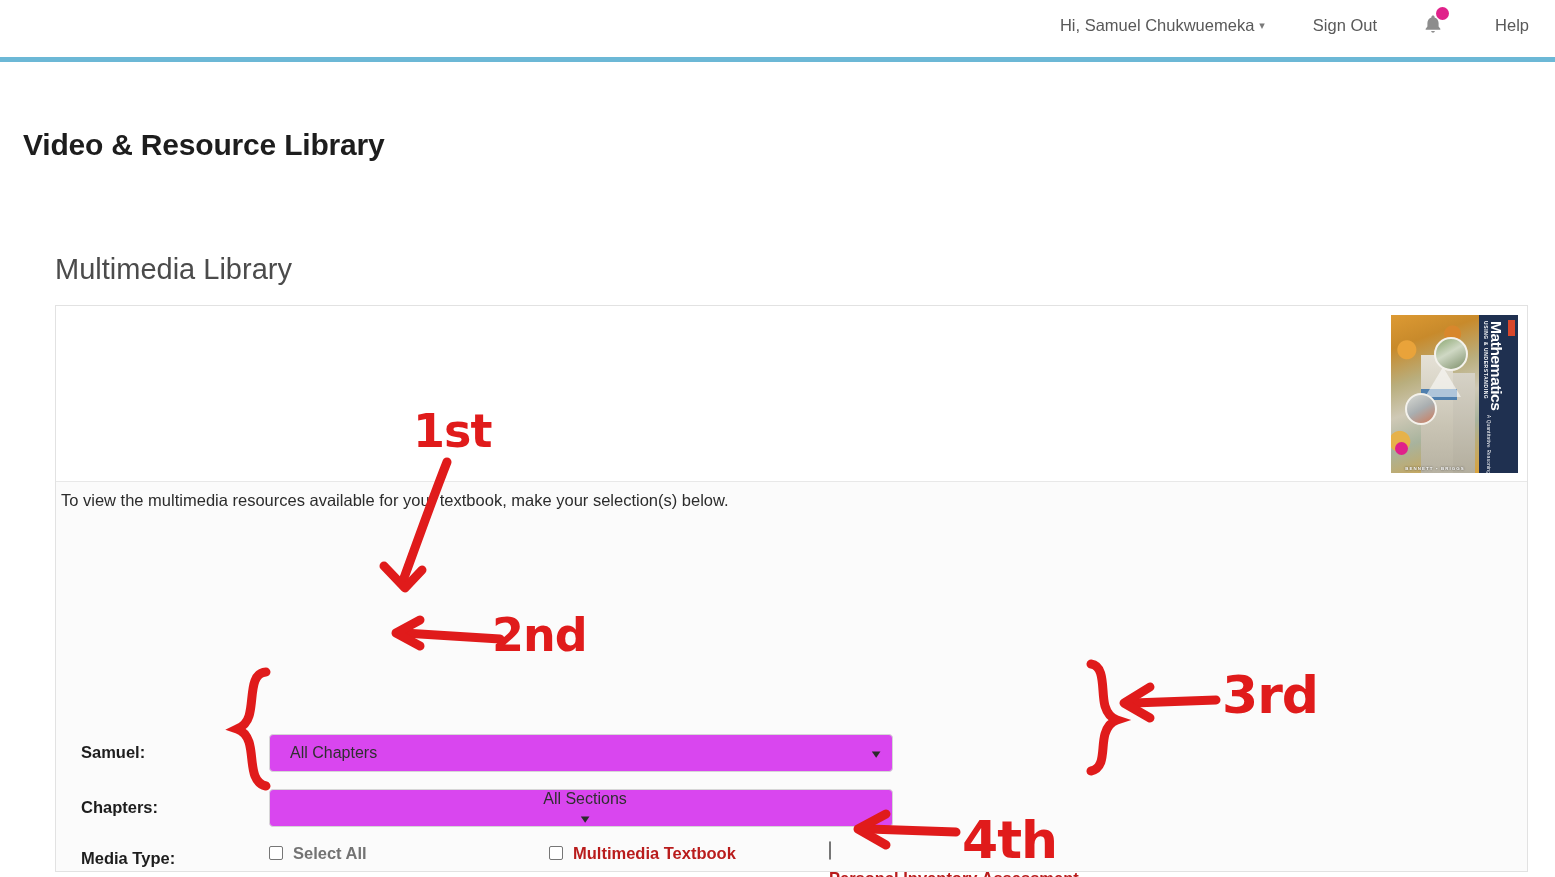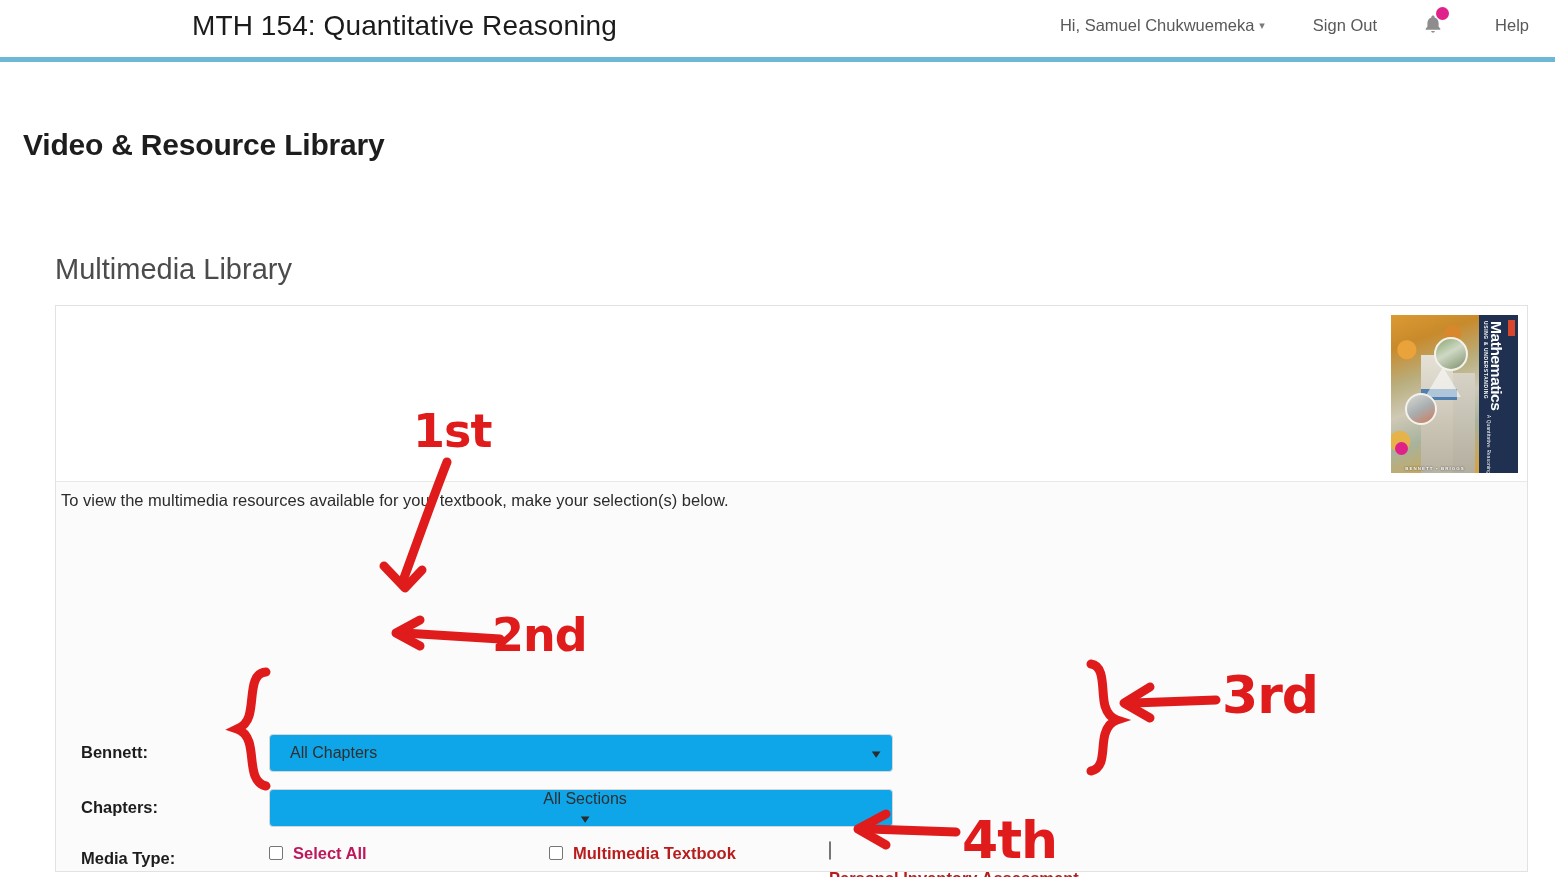--- a/index.html
+++ b/index.html
@@ -264,21 +264,21 @@
     font-size: 16.5px;
     font-weight: bold;
     color: #1d1d1d;
   }
   .dropdown {
     position: absolute;
     width: 624px;
     height: 38px;
     border: 1px solid #d6d6d6;
     border-radius: 4px;
-    background: #0ea5e9;
+    background: #d946ef;
     display: flex;
     align-items: center;
     padding: 0 12px 0 20px;
     justify-content: space-between;
     font-size: 16px;
     color: #2f2f2f;
   }
   .dropdown .chev {
     font-size: 13px;
     color: #2b2b2b;
@@ -314,21 +314,21 @@
     background: #ffffff;
     flex: 0 0 auto;
     margin-top: 4px;
   }
   .cb-text {
     font-size: 16.5px;
     color: #b91c1c;
     line-height: 1.35;
     font-weight: bold;
   }
-  .cb-text.bold { font-weight: bold; color: #be185d; }
+  .cb-text.bold { font-weight: bold; color: #737373; }
   .cb-wrap { display: block; }
   .cb-wrap .cb-box { margin-top: 2px; }
   .cb-wrap .cb-text { display: block; margin-top: 7px; }
 
   
   #annotations {
     position: absolute;
     left: 0; top: 0;
     width: 1555px;
     height: 877px;
@@ -344,21 +344,20 @@
   }
   #anno-1st  { left: 413px; top: 404px; font-size: 46px; }
   #anno-2nd  { left: 492px; top: 608px; font-size: 46px; }
   #anno-3rd  { left: 1222px; top: 665px; font-size: 52px; }
   #anno-4th  { left: 962px; top: 810px; font-size: 52px; }
 </style>
 </head>
 <body>
 
 <div id="top-header">
-  <div id="course-title">MTH 154: Quantitative Reasoning</div>
 
   <div id="header-right">
     <a class="hdr-link" href="#">
       <span>Hi, Samuel Chukwuemeka</span><span class="caret-down">▾</span>
     </a>
     <a class="hdr-link" href="#">Sign Out</a>
     <span id="bell-wrap">
       <svg width="20" height="22" viewBox="0 0 20 22">
         <path d="M10 1.4c-.9 0-1.6.7-1.6 1.6v.5C6 4.2 4.4 6.4 4.4 9v3.4l-1.7 2.4c-.3.4 0 1 .5 1h13.6c.5 0 .8-.6.5-1l-1.7-2.4V9c0-2.6-1.6-4.8-4-5.5v-.5c0-.9-.7-1.6-1.6-1.6z" fill="#8d8d8d"></path>
         <path d="M8.1 17.1c.2 1 1 1.7 1.9 1.7s1.7-.7 1.9-1.7z" fill="#8d8d8d"></path>
@@ -394,21 +393,21 @@
         <div class="vtext v-main">Mathematics</div>
         <div class="vtext v-sub">A Quantitative Reasoning Approach</div>
       </div>
     </div>
   </div>
 
   <div id="card-body">
 
     <div id="instructions">To view the multimedia resources available for your textbook, make your selection(s) below.</div>
 
-    <div class="form-label" style="left:25px; top:261px;">Bennett:</div>
+    <div class="form-label" style="left:25px; top:261px;">Samuel:</div>
     <div class="dropdown" style="left:213px; top:252px;">
       <span>All Chapters</span>
       <span class="chev">▾</span>
     </div>
 
     <div class="form-label" style="left:25px; top:316px;">Chapters:</div>
     <div class="dropdown" style="left:213px; top:307px;flex-direction:column;">
       <span>All Sections</span>
       <span class="chev">▾</span>
     </div>

